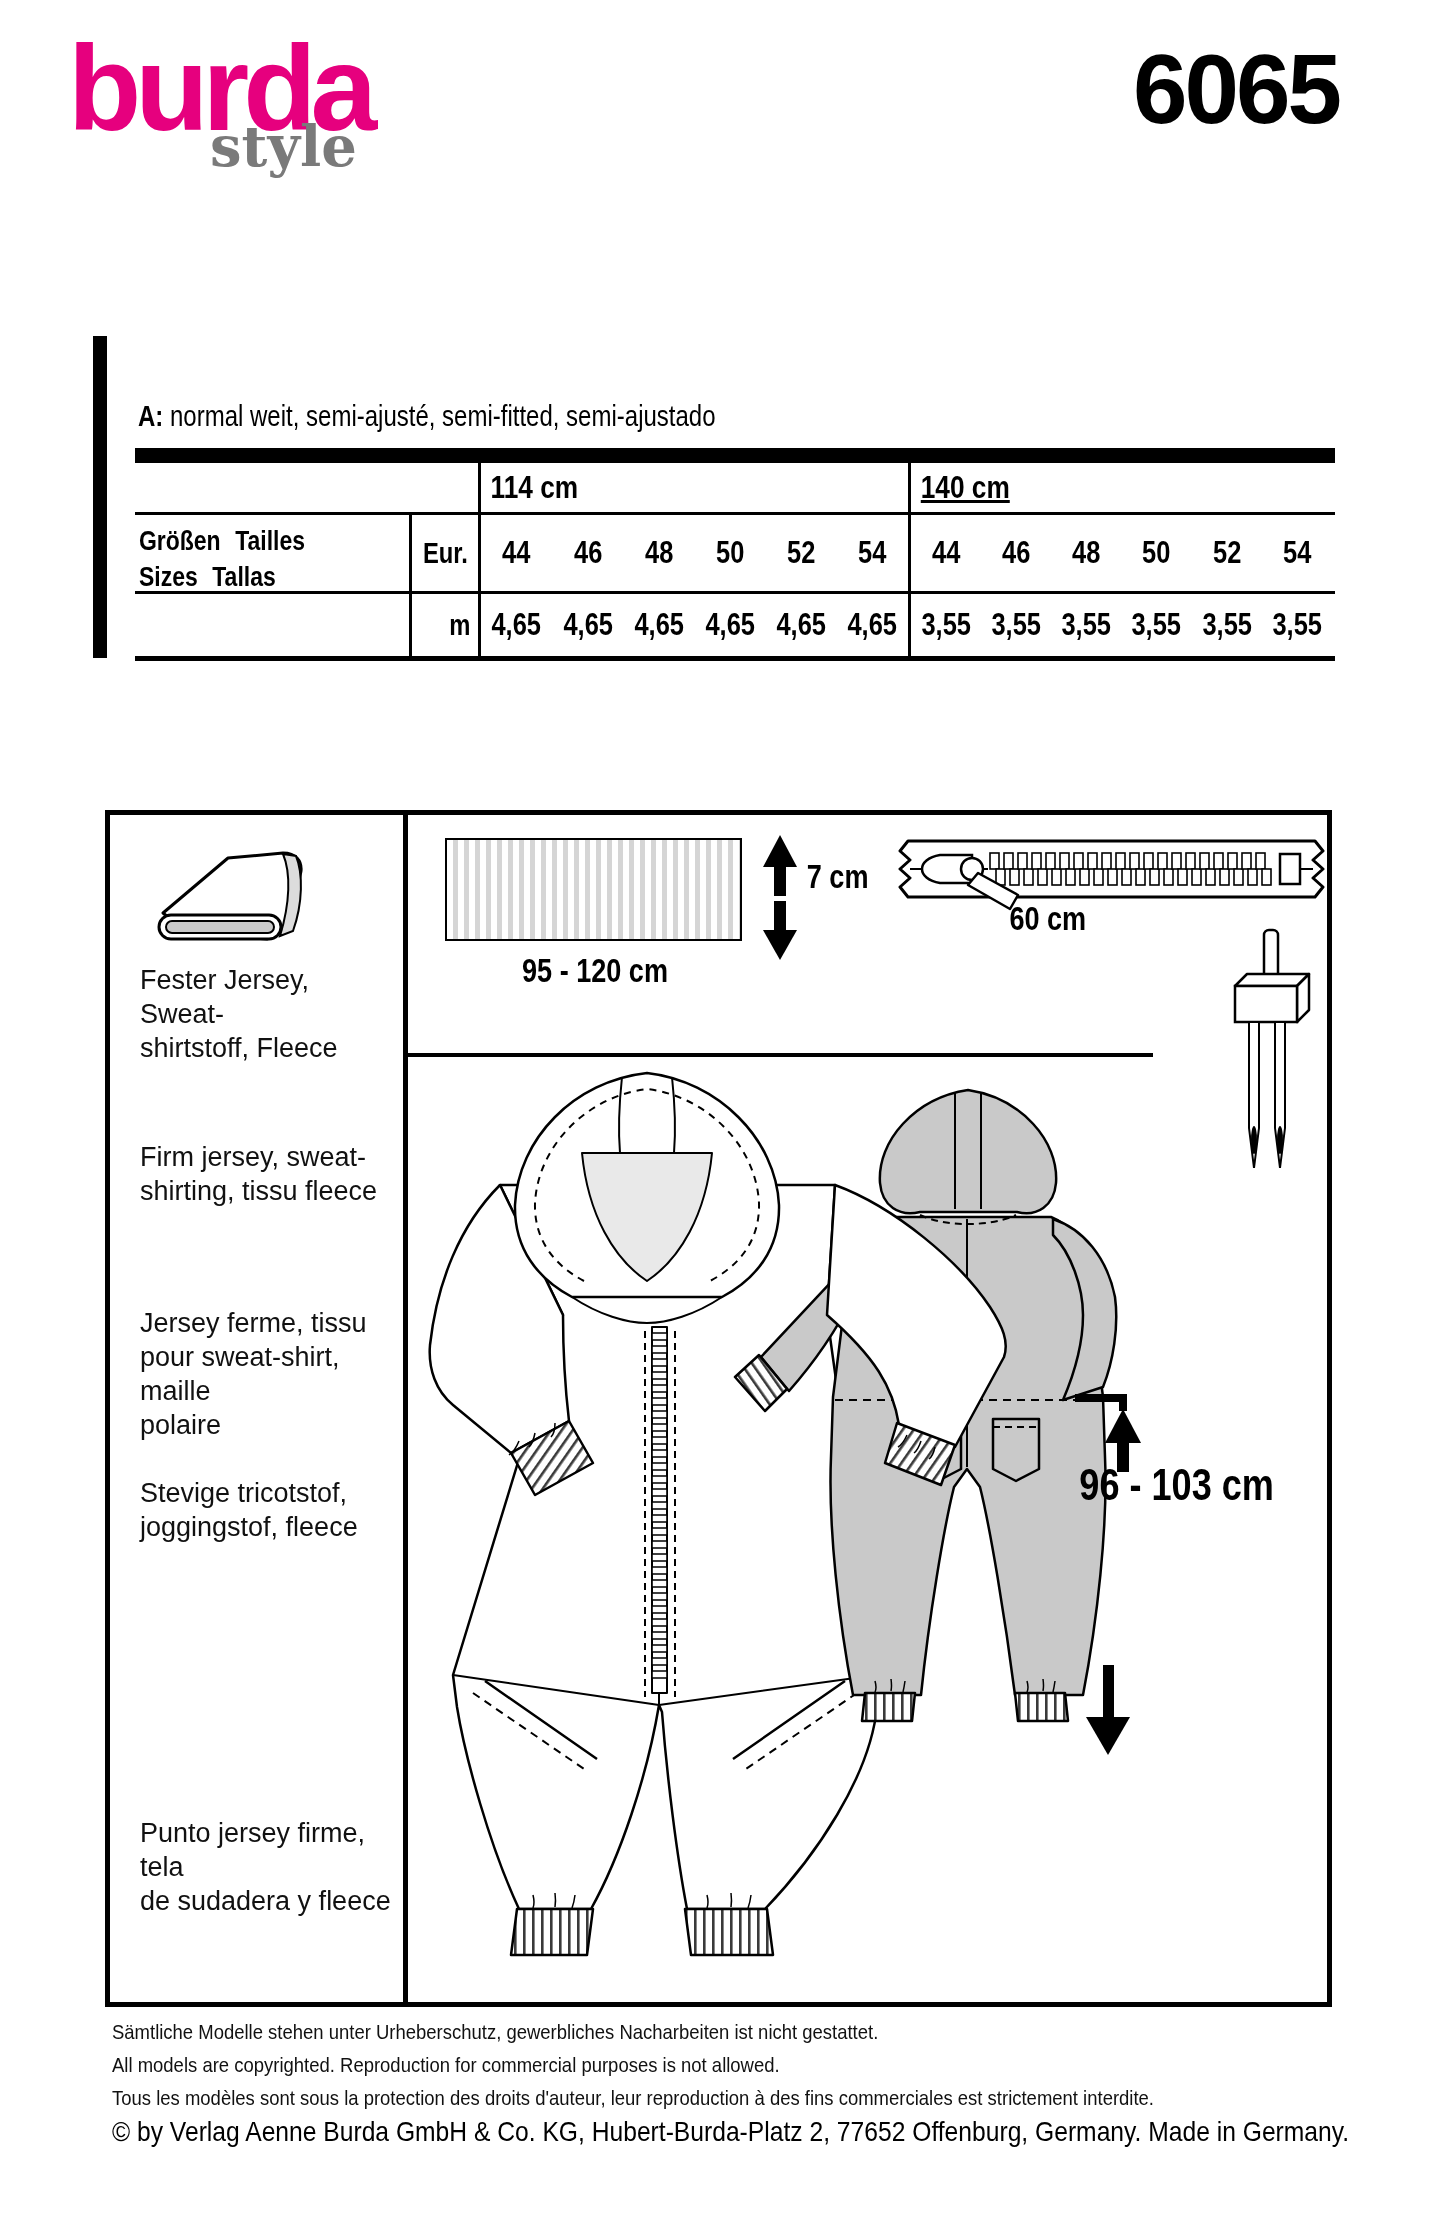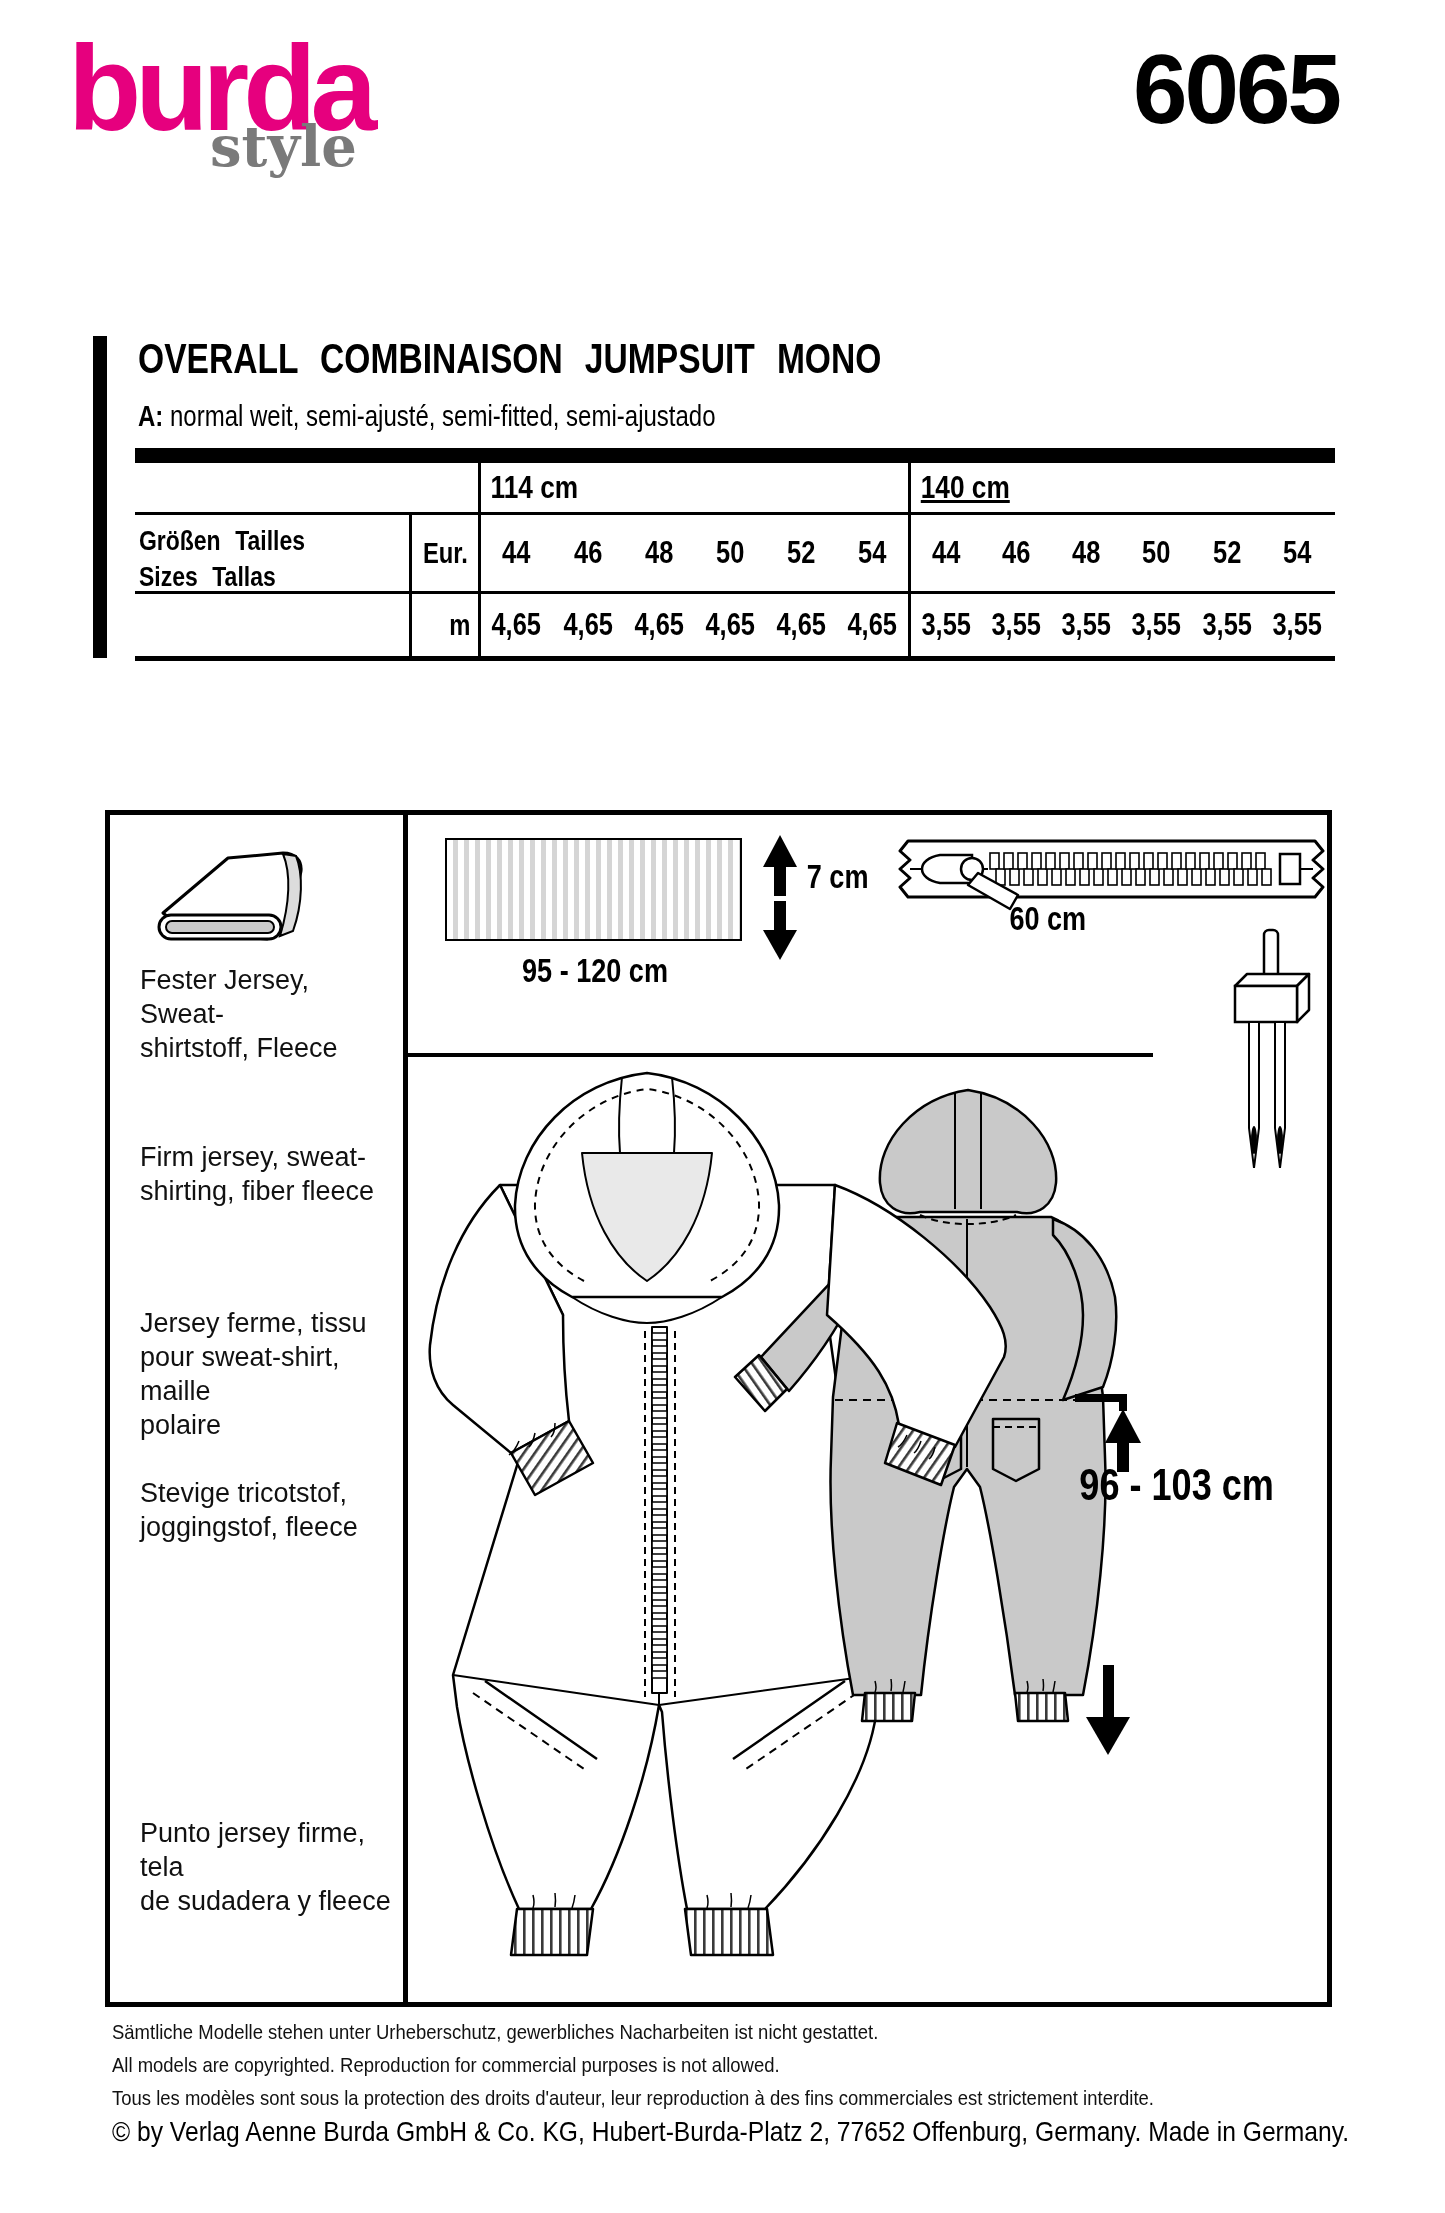--- a/index.html
+++ b/index.html
@@ -66,21 +66,20 @@
 </head>
 <body>
 
 <div id="page">
 
   <div id="logo" class="abs">burda</div>
   <div id="logo-sub" class="abs">style</div>
   <div id="pattern-number" class="abs">6065</div>
 
   <div id="title-bar" class="abs"></div>
-  <div id="main-title" class="abs"><span class="cx">OVERALL COMBINAISON JUMPSUIT MONO</span></div>
   <div id="sub-title" class="abs">
     <span class="cx"><b>A:</b>&nbsp;<span>normal weit, semi-ajusté, semi-fitted, semi-ajustado</span></span>
   </div>
 
   <div id="size-table" class="abs">
     <div id="tbl-topbar" class="abs"></div>
     <div id="trow-head" class="trow">
       <div class="c-head-spacer"></div>
       <div class="c-grp c-span">
           <span class="cxc">114 cm</span>
@@ -145,21 +144,21 @@
   <svg class="abs" style="left:133px;top:843px;" width="192" height="112" viewBox="0 0 192 112">
     <path d="M30 70 L95 15 L150 10 C163 10 169 18 168 28 L163 55 C162 76 150 92 134 96 L55 90 Z" fill="#ffffff" stroke="#000" stroke-width="3" stroke-linejoin="round"></path>
     <path d="M150 11 C158 30 157 60 147 93 L160 88 C170 60 170 30 163 13 Z" fill="#dcdcdc" stroke="#000" stroke-width="2"></path>
     <rect x="26" y="72" width="122" height="24" rx="12" fill="#ffffff" stroke="#000" stroke-width="3"></rect>
     <rect x="33" y="78" width="108" height="12" rx="6" fill="#c9c9c9" stroke="#000" stroke-width="2"></rect>
   </svg>
 
   <div class="abs fabric-item" style="top:963px;">Fester Jersey, Sweat-
 shirtstoff, Fleece</div>
   <div class="abs fabric-item" style="top:1140px;">Firm jersey, sweat-
-shirting, fiber fleece</div>
+shirting, tissu fleece</div>
   <div class="abs fabric-item" style="top:1306px;">Jersey ferme, tissu
 pour sweat-shirt, maille
 polaire</div>
   <div class="abs fabric-item" style="top:1476px;">Stevige tricotstof,
 joggingstof, fleece</div>
   <div class="abs fabric-item" style="top:1816px;">Punto jersey firme, tela
 de sudadera y fleece</div>
 
   <div id="ribbing-swatch" class="abs"></div>
 

